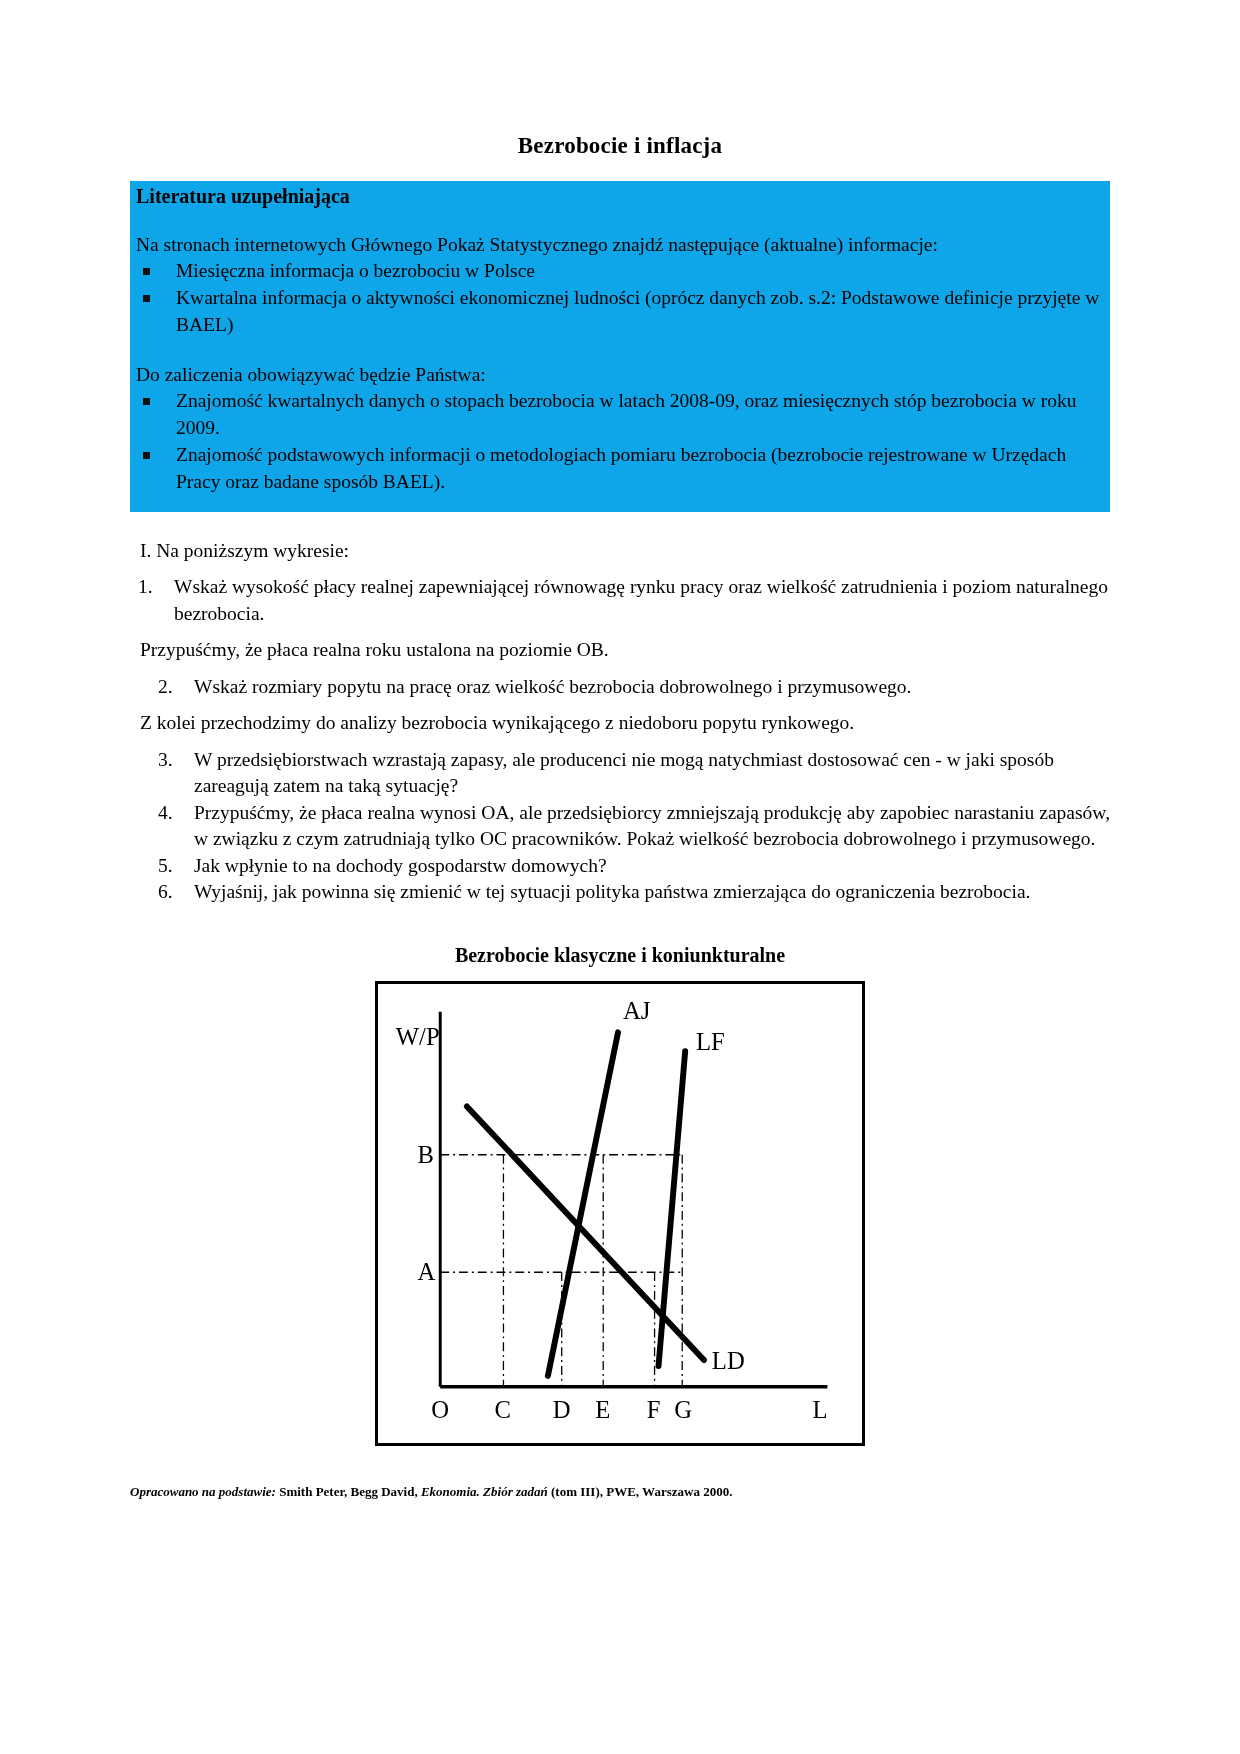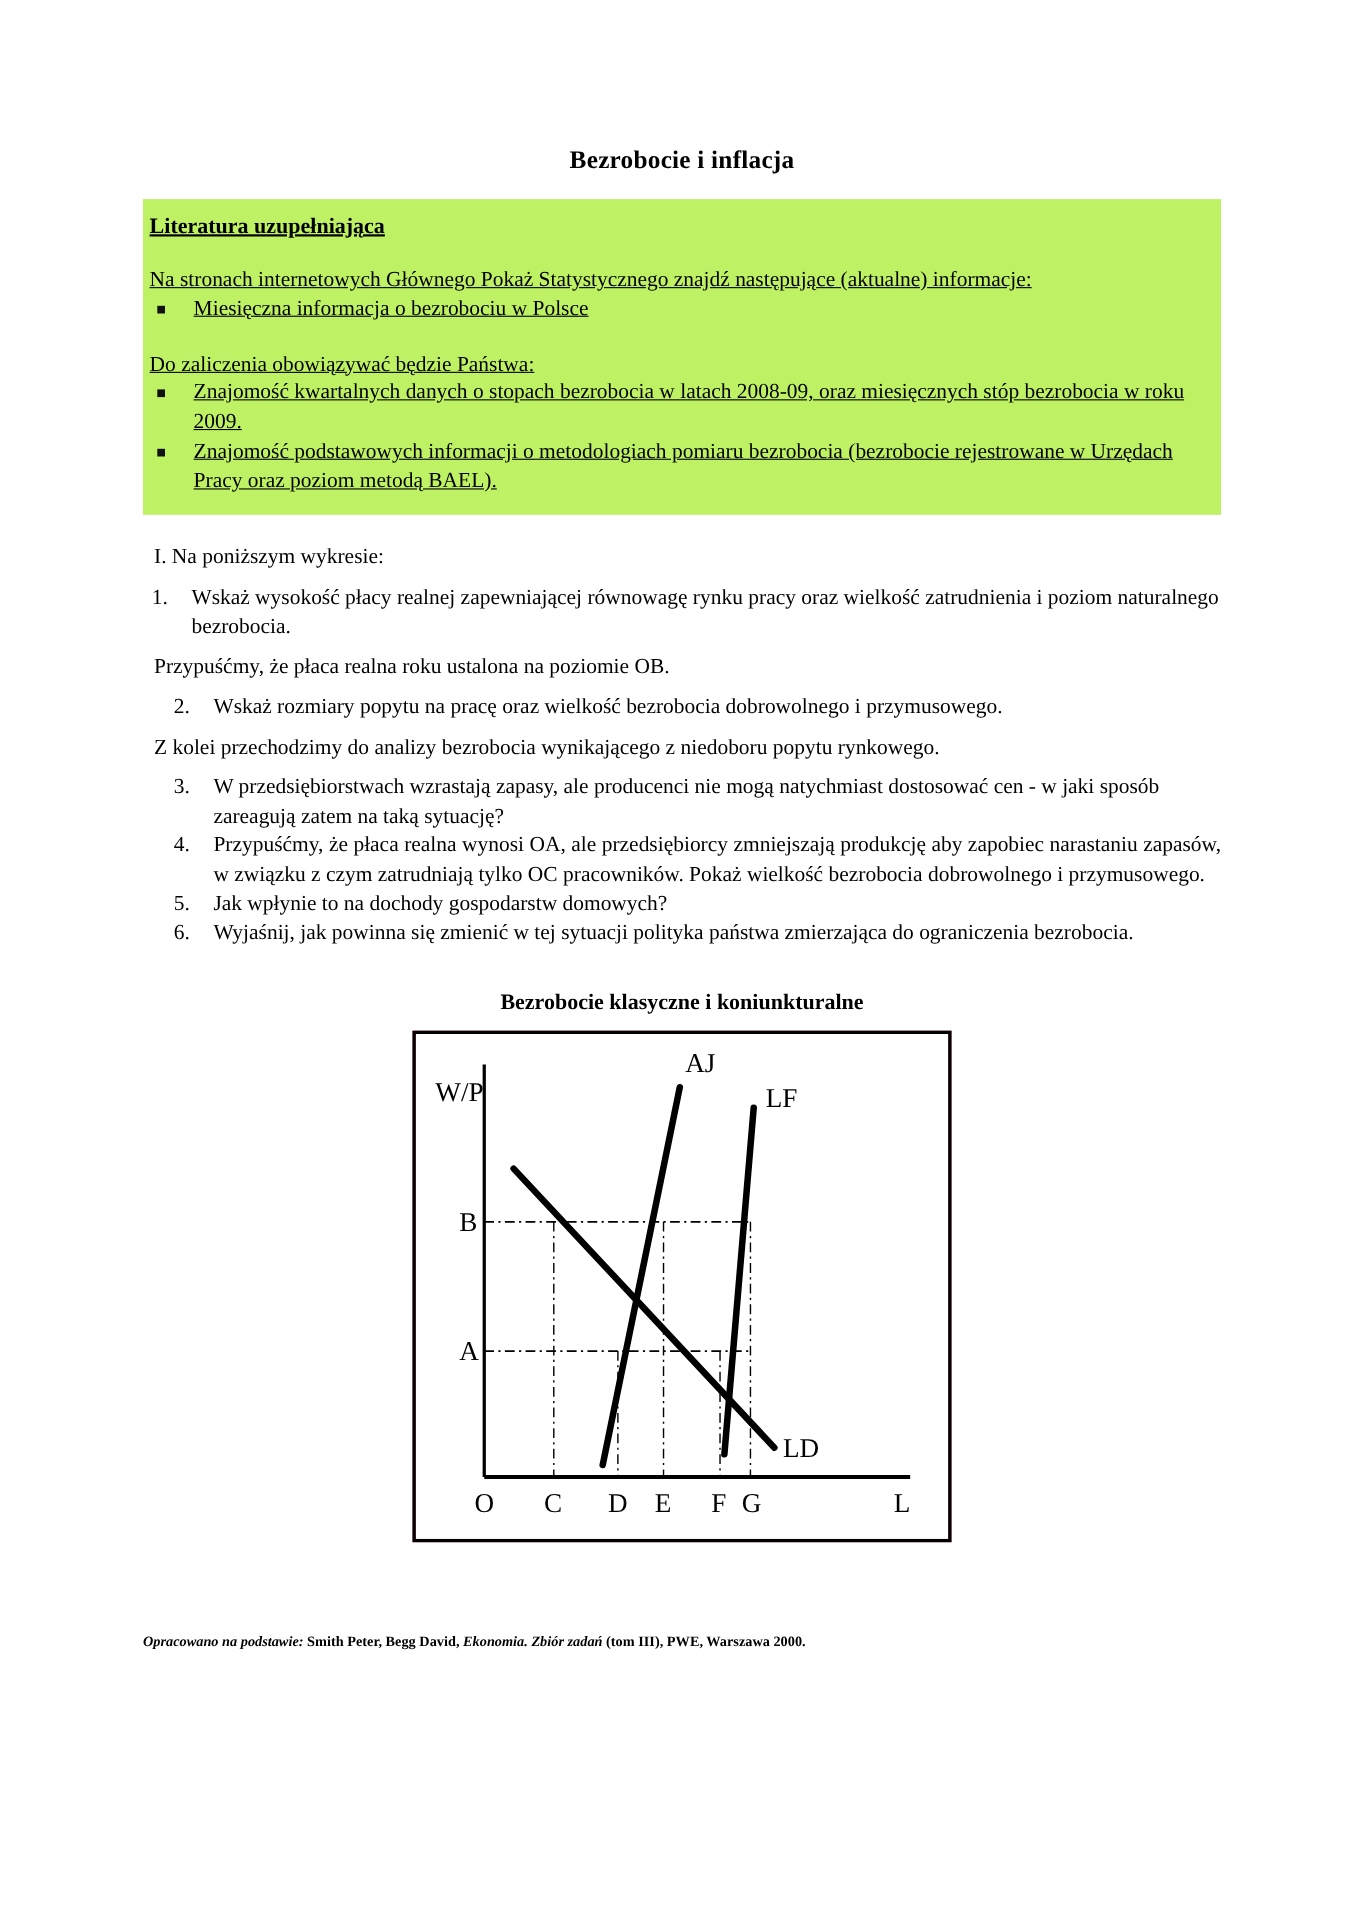--- a/index.html
+++ b/index.html
@@ -24,25 +24,24 @@
   }
   .doc-title {
     text-align: center;
     font-weight: bold;
     font-size: 23px;
     margin: 0;
     padding-top: 133px;
     letter-spacing: 0.2px;
   }
   .green-box {
-    background: #bef264;
+    background: #0ea5e9;
     margin: 22px 130px 0 130px;
-    padding: 14px 6px 16px 6px;
+    padding: 4px 6px 16px 6px;
     box-sizing: border-box;
-    text-decoration: underline;
   }
   .green-box h2 {
     font-size: 20px;
     font-weight: bold;
     margin: 0 0 24px 0;
     padding: 0;
   }
   .para {
     font-size: 19.5px;
     line-height: 1.32;
@@ -139,26 +138,27 @@
 
 <div class="page">
 
   <h1 class="doc-title">Bezrobocie i inflacja</h1>
 
   <div class="green-box">
     <h2>Literatura uzupełniająca</h2>
     <p class="para">Na stronach internetowych Głównego Pokaż Statystycznego znajdź następujące (aktualne) informacje:</p>
     <ul class="bullets">
       <li><span class="sq"></span><span>Miesięczna informacja o bezrobociu w Polsce</span></li>
+      <li><span class="sq"></span><span>Kwartalna informacja o aktywności ekonomicznej ludności (oprócz danych zob. s.2: Podstawowe definicje przyjęte w BAEL)</span></li>
     </ul>
     <div class="spacer-md"></div>
     <p class="para">Do zaliczenia obowiązywać będzie Państwa:</p>
     <ul class="bullets">
       <li><span class="sq"></span><span>Znajomość kwartalnych danych o stopach bezrobocia w latach 2008-09, oraz miesięcznych stóp bezrobocia w roku 2009.</span></li>
-      <li><span class="sq"></span><span>Znajomość podstawowych informacji o metodologiach pomiaru bezrobocia (bezrobocie rejestrowane w Urzędach Pracy oraz poziom metodą BAEL).</span></li>
+      <li><span class="sq"></span><span>Znajomość podstawowych informacji o metodologiach pomiaru bezrobocia (bezrobocie rejestrowane w Urzędach Pracy oraz badane sposób BAEL).</span></li>
     </ul>
   </div>
 
   <div class="body-text">
     <p class="flush">I. Na poniższym wykresie:</p>
     <ul class="numlist">
       <li><span class="num">1.</span><span>Wskaż wysokość płacy realnej zapewniającej równowagę rynku pracy oraz wielkość zatrudnienia i poziom naturalnego bezrobocia.</span></li>
     </ul>
     <p class="flush">Przypuśćmy, że płaca realna roku ustalona na poziomie OB.</p>
     <ul class="numlist">

